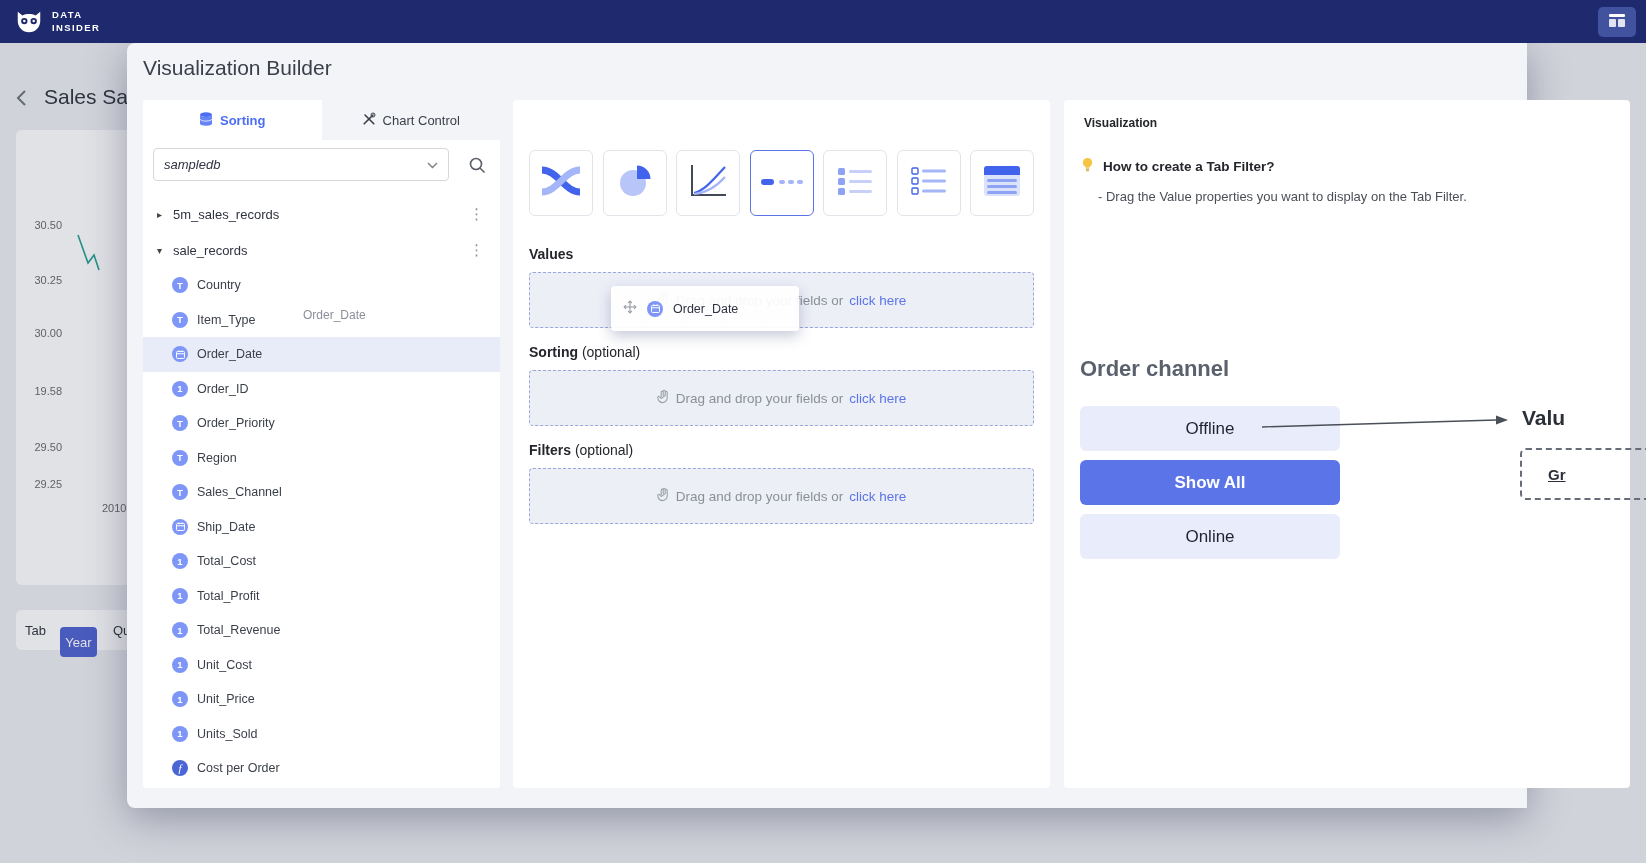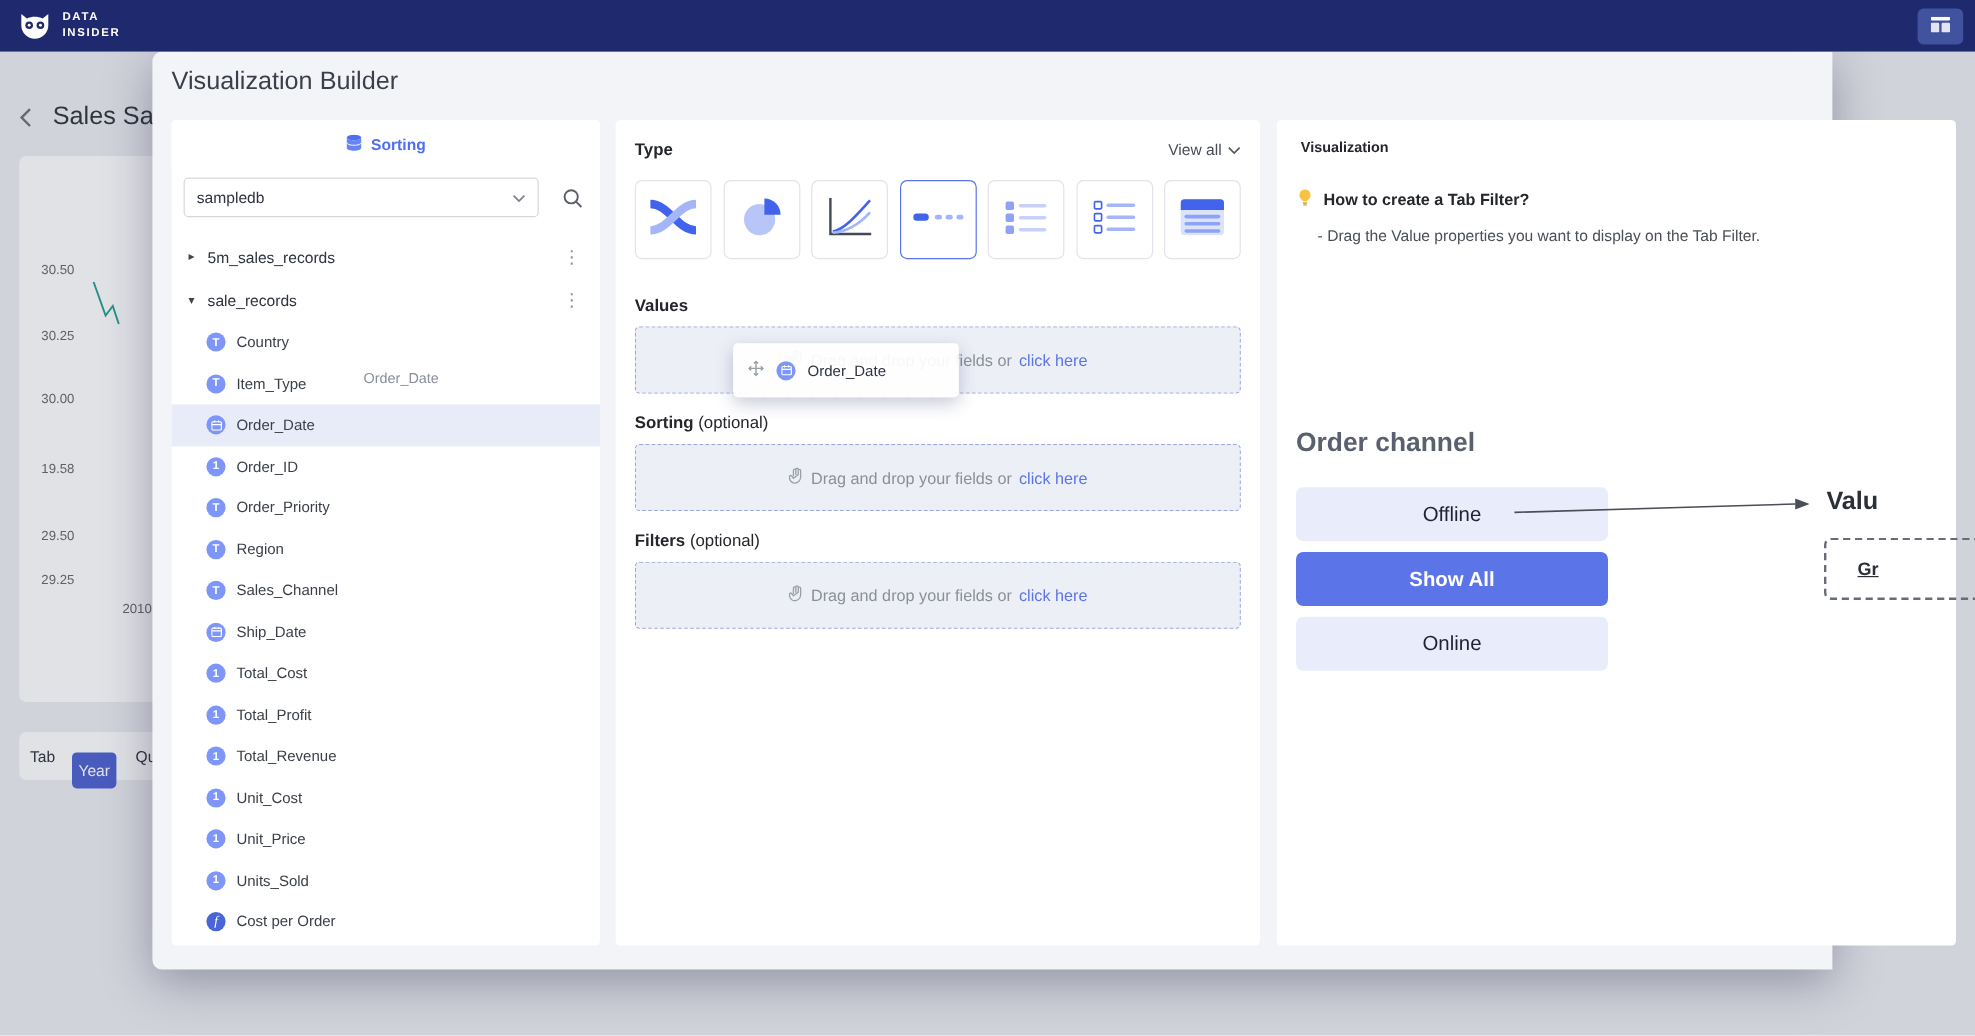--- a/index.html
+++ b/index.html
@@ -34,21 +34,21 @@
   .m-title{position:absolute;left:16px;top:13px;font-size:21px;font-weight:500;color:#3a3f49;}
   .panel{position:absolute;top:57px;height:688px;background:#fff;border-radius:4px;}
   .leftp{left:16px;width:357px;}
   .midp{left:386px;width:537px;}
   .rightp{left:937px;width:566px;}
 
   
   .ltabs{display:flex;height:40px;background:#f3f4f7;border-radius:4px 4px 0 0;overflow:hidden;}
   .ltab{flex:1;display:flex;align-items:center;justify-content:center;gap:7px;font-size:13px;color:#3a3f49;background:#f3f4f7;cursor:pointer;}
   .ltab.active{background:#fff;color:#4c6ef5;font-weight:bold;}
-  .searchrow{position:absolute;top:48px;left:10px;right:10px;height:33px;display:flex;align-items:center;}
+  .searchrow{position:absolute;top:48px;left:10px;right:10px;height:33px;display:flex;align-items:center;font-style:italic;}
   .dbselect{width:296px;height:33px;border:1px solid #d6d8de;border-radius:4px;background:#fff;display:flex;align-items:center;justify-content:space-between;padding:0 10px;font-size:13px;color:#2f3340;cursor:pointer;}
   .mag{margin-left:19px;display:flex;cursor:pointer;}
   .tree{position:absolute;top:96px;left:0;right:0;bottom:0;}
   .ds-row{height:36px;display:flex;align-items:center;padding:0 12px 0 14px;font-size:13px;color:#2f3340;cursor:pointer;}
   .tri{width:14px;font-size:10px;color:#444;}
   .ds-label{flex:1;margin-left:2px;}
   .kebab{color:#8a8f99;font-size:15px;cursor:pointer;padding:0 4px;}
   .tree-field{height:34.5px;display:flex;align-items:center;padding-left:29px;gap:9px;font-size:12.5px;color:#3a3f49;cursor:pointer;}
   .tree-field.hl{background:#e8ecf8;}
   .ficon{width:16px;height:16px;min-width:16px;border-radius:50%;background:#7e96f8;color:#fff;display:flex;align-items:center;justify-content:center;font-size:9.5px;}
@@ -150,20 +150,28 @@
   <div class="panel leftp">
     <div class="ltabs">
       <div class="ltab active">
         <span><svg width="14" height="14" viewBox="0 0 14 14">
               <ellipse cx="7" cy="2.6" rx="6" ry="2.3" fill="#4c6ef5"></ellipse>
               <path d="M1 2.6 v8.8 c0 1.3 2.7 2.3 6 2.3 s6-1 6-2.3 V2.6 c0 1.3-2.7 2.3-6 2.3 S1 3.9 1 2.6z" fill="#4c6ef5" opacity=".85"></path>
               <path d="M1 6.8 c0 1.3 2.7 2.3 6 2.3 s6-1 6-2.3" fill="none" stroke="#fff" stroke-width=".8"></path>
             </svg></span>
         <span>Sorting</span>
       </div>
+      <div class="ltab">
+        <span><svg width="14" height="14" viewBox="0 0 14 14">
+              <path d="M2.2 11.8 L11 3" stroke="#3a3f49" stroke-width="1.6" stroke-linecap="round"></path>
+              <path d="M11.8 11.8 L3 3" stroke="#3a3f49" stroke-width="1.6" stroke-linecap="round"></path>
+              <circle cx="11" cy="3" r="2" fill="none" stroke="#3a3f49"></circle>
+            </svg></span>
+        <span>Chart Control</span>
+      </div>
     </div>
 
     <div class="searchrow">
       <div class="dbselect">
         <span>sampledb</span>
         <span><svg width="11" height="7" viewBox="0 0 11 7" fill="none" stroke="#7a7f88" stroke-width="1.4">
               <polyline points="1,1 5.5,5.5 10,1"></polyline>
             </svg></span>
       </div>
       <span class="mag">
@@ -285,29 +293,20 @@
               <i>f</i>
             </span>
     <span class="flabel">Cost per Order</span>
   </div>
         </div>
       <span class="drag-origin">Order_Date</span>
     </div>
   </div>
 
   <div class="panel midp">
-    <div class="mid-head">
-      <span class="sec-title">Type</span>
-      <span class="viewall">
-        <span>View all</span>
-        <span><svg width="11" height="7" viewBox="0 0 11 7" fill="none" stroke="#55595f" stroke-width="1.4">
-              <polyline points="1,1 5.5,5.5 10,1"></polyline>
-            </svg></span>
-      </span>
-    </div>
 
     <div class="tile-row" id="tile-row">
         <div class="tile">
           <span class="tile-ic"><svg width="42" height="34" viewBox="0 0 42 34">
               <path d="M2 6 C 17 6, 25 28, 40 28" stroke="#4263eb" stroke-width="7" fill="none"></path>
               <path d="M2 28 C 17 28, 25 6, 40 6" stroke="#a4b5f8" stroke-width="7" fill="none"></path>
             </svg></span>
         </div>
         <div class="tile">
           <span class="tile-ic"><svg width="36" height="36" viewBox="0 0 36 36">

